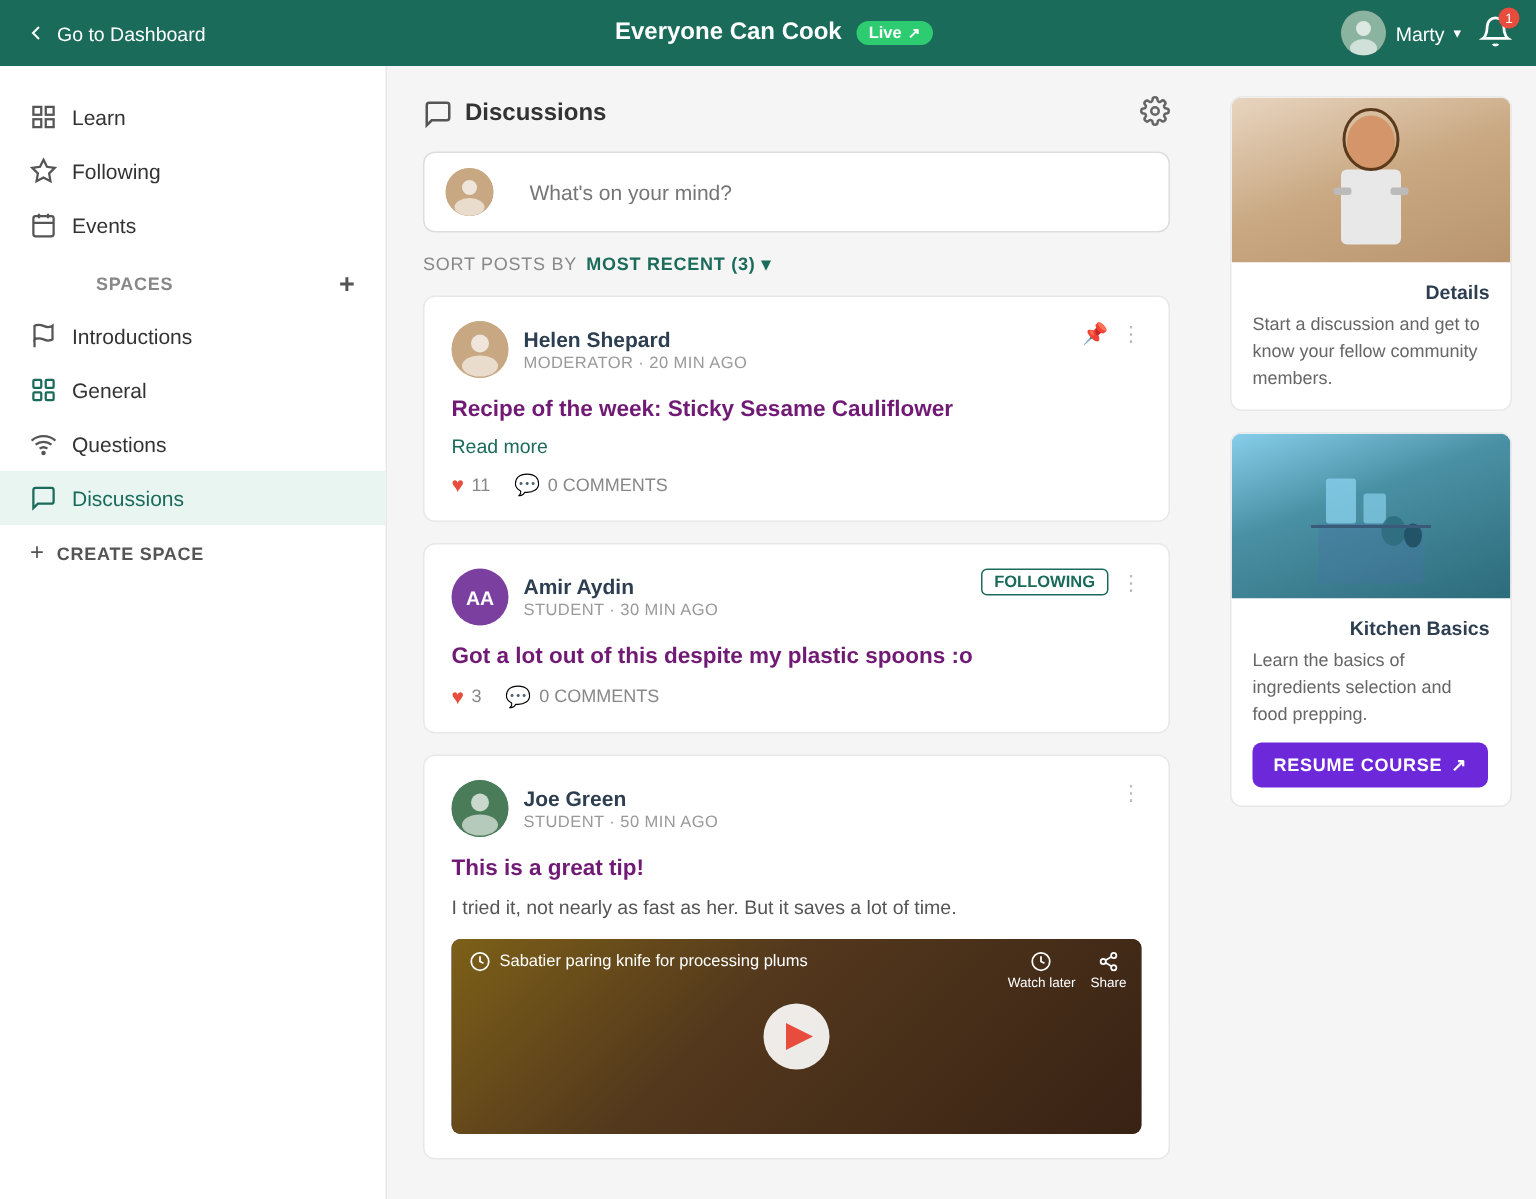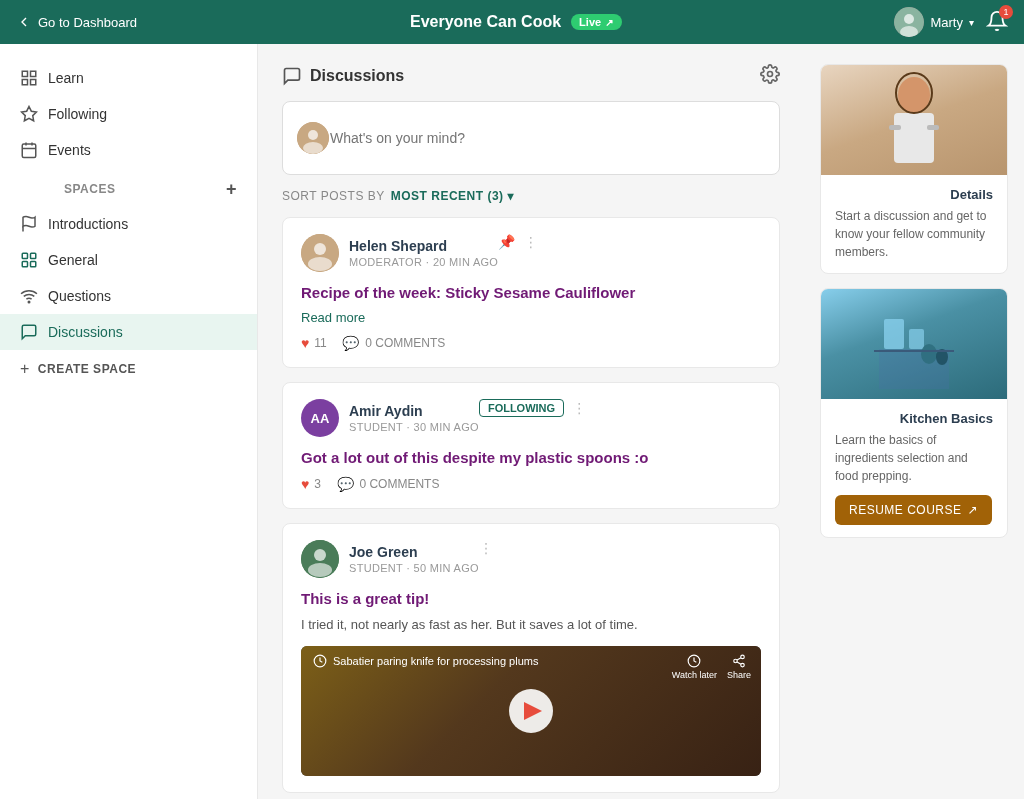--- a/index.html
+++ b/index.html
@@ -103,23 +103,23 @@
       display: flex; align-items: center; justify-content: space-between;
       margin-bottom: 14px;
     }
     .discussions-title-row { display: flex; align-items: center; gap: 8px; }
     .discussions-title { font-size: 16px; font-weight: 600; color: #333; }
     .gear-btn { cursor: pointer; color: #666; }
     .gear-btn svg { width: 20px; height: 20px; }
 
     
     .post-input-area {
-      display: flex; align-items: center; gap: 1px;
+      display: flex; align-items: center; gap: 24px;
       background: #fff; border: 1px solid #ddd; border-radius: 8px;
-      padding: 20px 14px; margin-bottom: 14px;
+      padding: 10px 14px; margin-bottom: 14px;
     }
     .post-input-area input {
       border: none; outline: none; flex: 1; font-size: 14px; color: #aaa;
       background: transparent;
     }
     .user-avatar-sm {
       width: 32px; height: 32px; border-radius: 50%;
       background: #c8a882; flex-shrink: 0; overflow: hidden;
       display: flex; align-items: center; justify-content: center;
       font-size: 11px; color: #fff;
@@ -130,21 +130,21 @@
       display: flex; align-items: center; gap: 6px;
       margin-bottom: 14px; font-size: 12px; color: #888; text-transform: uppercase; letter-spacing: 0.5px;
     }
     .sort-active { color: #1a6b5a; font-weight: 700; cursor: pointer; display: flex; align-items: center; gap: 4px; }
 
     
     .post-card {
       background: #fff; border-radius: 8px; border: 1px solid #e8e8e8;
       margin-bottom: 14px; padding: 16px 18px;
     }
-    .post-header { display: flex; align-items: flex-start; margin-bottom: 12px; }
+    .post-header { display: flex; align-items: flex-start; justify-content: space-between; margin-bottom: 12px; }
     .post-author-info { display: flex; align-items: center; gap: 10px; }
     .author-avatar {
       width: 38px; height: 38px; border-radius: 50%;
       background: #c8a882; flex-shrink: 0; overflow: hidden;
       display: flex; align-items: center; justify-content: center;
       font-size: 13px; font-weight: 600; color: #fff;
     }
     .author-name { font-weight: 600; font-size: 14px; color: #2c3e50; }
     .author-meta { font-size: 11px; color: #999; text-transform: uppercase; letter-spacing: 0.3px; margin-top: 2px; }
     .post-actions { display: flex; align-items: center; gap: 8px; }
@@ -223,22 +223,22 @@
     .panel-img-kitchen {
       width: 100%; height: 100%;
       background: linear-gradient(160deg, #87CEEB 0%, #4a90a4 40%, #2c6b7a 100%);
       display: flex; align-items: center; justify-content: center;
       font-size: 32px;
     }
     .panel-card-body { padding: 12px 14px; }
     .panel-card-title { font-weight: 700; font-size: 13px; color: #2c3e50; margin-bottom: 5px; text-align: right; }
     .panel-card-desc { font-size: 12px; color: #666; line-height: 1.5; }
     .resume-btn {
-      background: #a16207; color: #fff; border: none;
-      padding: 8px 14px; border-radius: 6px; font-size: 12px; font-weight: 400;
+      background: #6d28d9; color: #fff; border: none;
+      padding: 8px 14px; border-radius: 6px; font-size: 12px; font-weight: 700;
       cursor: pointer; display: flex; align-items: center; gap: 6px; margin-top: 10px;
       text-transform: uppercase; letter-spacing: 0.5px;
     }
     .resume-btn::after { content: '↗'; }
   </style>
 </head>
 <body>
 
 <nav class="top-nav">
   <div class="nav-left">

